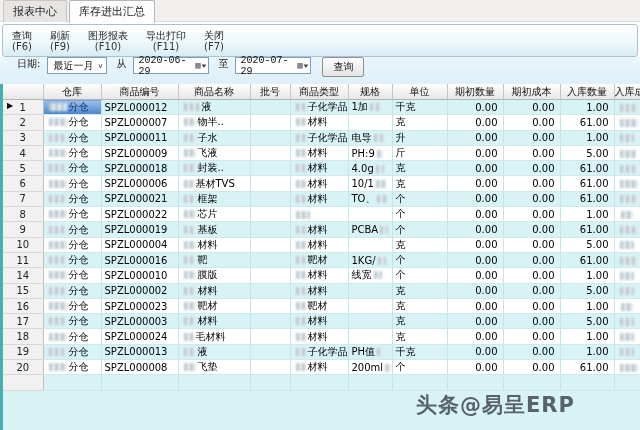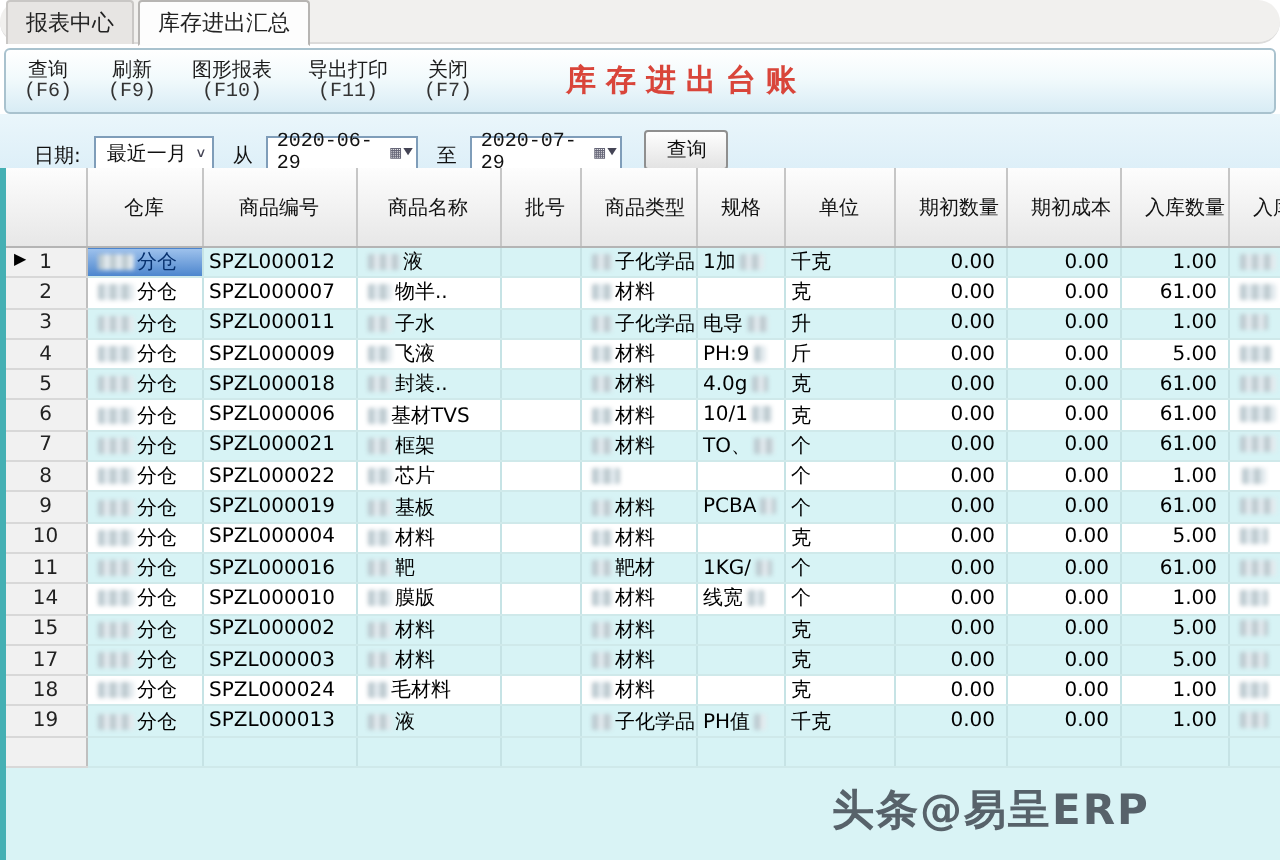--- a/index.html
+++ b/index.html
@@ -1,47 +1,47 @@
 <!DOCTYPE html>
 <html><head>
 <meta charset="utf-8">
 <style>
   html,body{margin:0;padding:0;background:#fff;}
   body{font-family:"DejaVu Sans",sans-serif;}
   .screen{position:relative;width:640px;height:430px;background:#fff;overflow:hidden;}
 
   
-  .tabbar{height:22px;background:#f1f0ee;border-bottom:1px solid #dcdbda;display:flex;align-items:flex-start;padding-left:3px;box-sizing:border-box;border-radius:11px;}
+  .tabbar{height:22px;background:#f1f0ee;border-bottom:1px solid #dcdbda;display:flex;align-items:flex-start;padding-left:3px;box-sizing:border-box;}
   .tab{font-size:11px;color:#222;padding:3px 9px 3px;white-space:nowrap;cursor:default;}
   .tab.inactive{background:#e7e5e3;border:1px solid #c9c7c5;border-bottom:none;border-radius:2px 2px 0 0;margin-right:2px;}
   .tab.active{background:#fdfdfd;border:1px solid #b7b5b3;border-bottom:1px solid #fdfdfd;border-radius:2px 2px 0 0;margin-bottom:-1px;}
 
   
   .toolbar{height:33px;margin:2px 2px 0 2px;border:1px solid #a9c2ce;border-radius:3px;
     background:linear-gradient(#ffffff,#f2fafc 45%,#d8ecf5);display:flex;align-items:center;box-sizing:border-box;}
   .tbtn{font-size:10px;line-height:11px;text-align:center;color:#1b1b1b;padding:0 9px;cursor:default;}
-  .tbtn .fkey{color:#333;font-family:Liberation Mono, monospace;}
+  .tbtn .fkey{color:#333;}
   .report-title{color:#d9453a;font-weight:bold;font-size:15px;letter-spacing:5px;margin-left:38px;white-space:nowrap;}
 
   
-  .filterbar{height:28px;background:linear-gradient(#eaf6fb,#ddeff8);display:flex;align-items:flex-end;font-size:10px;color:#111;padding-left:17px;box-sizing:border-box;}
+  .filterbar{height:28px;background:linear-gradient(#eaf6fb,#ddeff8);display:flex;align-items:flex-start;font-size:10px;color:#111;padding-left:17px;box-sizing:border-box;}
   .flabel{margin-right:7px;white-space:nowrap;}
   .combo{width:60px;height:17px;background:#fff;border:1px solid #7f9db9;display:flex;align-items:center;justify-content:space-between;padding:0 3px 0 5px;box-sizing:border-box;margin-right:9px;cursor:default;}
   .chev{font-size:8px;color:#445;transform:scaleY(.8);}
   .dateedit{width:76px;height:17px;background:#fff;border:1px solid #7f9db9;display:flex;align-items:center;padding:0 2px 0 4px;box-sizing:border-box;margin-right:9px;cursor:default;font-family:Liberation Mono, monospace;}
   .dateedit .val{flex:1;}
   .calicon{font-size:9px;color:#667;margin-right:1px;}
   .searchbtn{width:42px;height:20px;font-size:10px;font-family:"DejaVu Sans",sans-serif;color:#111;
     background:linear-gradient(#fefefe,#e3e3e3);border:1px solid #8f8f8f;border-radius:2px;margin-left:2px;cursor:default;}
 
   
   .grid{position:absolute;top:84px;left:0;width:640px;height:346px;overflow:hidden;background:#d9f3f5;border-left:3px solid #45b0b4;box-sizing:border-box;}
   table{border-collapse:collapse;table-layout:fixed;width:637px;}
   th{height:15px;background:linear-gradient(#fdfdfd,#e7e7e7);border-right:1px solid #c6c6c6;border-bottom:1px solid #b4b4b4;
-     font-size:10px;font-weight:normal;color:#111;padding:12px;white-space:nowrap;overflow:hidden;}
+     font-size:10px;font-weight:normal;color:#111;padding:0;white-space:nowrap;overflow:hidden;}
   td{height:15.3px;font-size:10px;color:#000;border-right:1px solid #c6e3e5;border-bottom:1px solid #cfe9ea;
      overflow:hidden;white-space:nowrap;padding:0 3px;box-sizing:border-box;}
   tr.alt td{background:#d7f3f5;}
   tr.even td{background:#ffffff;}
   td.rownum{background:#f1f1f1 !important;border-right:1px solid #bfbfbf;border-bottom:1px solid #d8d8d8;text-align:center;color:#222;position:relative;}
   td.r{text-align:right;padding-right:5px;}
   td.sel{background:linear-gradient(#9dc1ec,#4a84cd) !important;color:#06306e;}
   .marker{position:absolute;left:4px;top:1px;font-size:8px;color:#000;}
 
   
@@ -78,21 +78,20 @@
         </div>
         <div class="tbtn">
           <div>导出打印</div>
           <div class="fkey">(F11)</div>
         </div>
         <div class="tbtn">
           <div>关闭</div>
           <div class="fkey">(F7)</div>
         </div>
       </div>
-    <div class="report-title" style="color: rgb(217, 69, 58);">库存进出台账</div>
   </div>
 
   <div class="filterbar">
     <span class="flabel">日期:</span>
     <div class="combo">
       <span>最近一月</span>
       <span class="chev">∨</span>
     </div>
     <span class="flabel">从</span>
     <div class="dateedit">
@@ -317,20 +316,34 @@
             <td><span class="cz" style="width: 12px;"></span>材料</td>
             <td></td>
             <td><span class="cz" style="width: 10px;"></span>材料</td>
             <td></td>
             <td>克</td>
             <td class="r">0.00</td>
             <td class="r">0.00</td>
             <td class="r">5.00</td>
             <td class="r"><span class="cz" style="width: 14px;"></span></td>
           </tr>
+          <tr class="even">
+            <td class="rownum">16</td>
+            <td><span class="cz" style="width: 18px;"></span>分仓</td>
+            <td>SPZL000023</td>
+            <td><span class="cz" style="width: 12px;"></span>靶材</td>
+            <td></td>
+            <td><span class="cz" style="width: 10px;"></span>靶材</td>
+            <td></td>
+            <td>克</td>
+            <td class="r">0.00</td>
+            <td class="r">0.00</td>
+            <td class="r">1.00</td>
+            <td class="r"><span class="cz" style="width: 12px;"></span></td>
+          </tr>
           <tr class="alt">
             <td class="rownum">17</td>
             <td><span class="cz" style="width: 18px;"></span>分仓</td>
             <td>SPZL000003</td>
             <td><span class="cz" style="width: 12px;"></span>材料</td>
             <td></td>
             <td><span class="cz" style="width: 10px;"></span>材料</td>
             <td></td>
             <td>克</td>
             <td class="r">0.00</td>
@@ -359,20 +372,34 @@
             <td><span class="cz" style="width: 12px;"></span>液</td>
             <td></td>
             <td><span class="cz" style="width: 10px;"></span>子化学品</td>
             <td>PH值<span class="cz" style="width: 6px;"></span></td>
             <td>千克</td>
             <td class="r">0.00</td>
             <td class="r">0.00</td>
             <td class="r">1.00</td>
             <td class="r"><span class="cz" style="width: 14px;"></span></td>
           </tr>
+          <tr class="even">
+            <td class="rownum">20</td>
+            <td><span class="cz" style="width: 18px;"></span>分仓</td>
+            <td>SPZL000008</td>
+            <td><span class="cz" style="width: 12px;"></span>飞垫</td>
+            <td></td>
+            <td><span class="cz" style="width: 10px;"></span>材料</td>
+            <td>200ml<span class="cz" style="width: 6px;"></span></td>
+            <td>个</td>
+            <td class="r">0.00</td>
+            <td class="r">0.00</td>
+            <td class="r">61.00</td>
+            <td class="r"><span class="cz" style="width: 18px;"></span></td>
+          </tr>
           <tr class="alt">
             <td class="rownum"></td>
             <td></td>
             <td></td>
             <td></td>
             <td></td>
             <td></td>
             <td></td>
             <td></td>
             <td></td>

